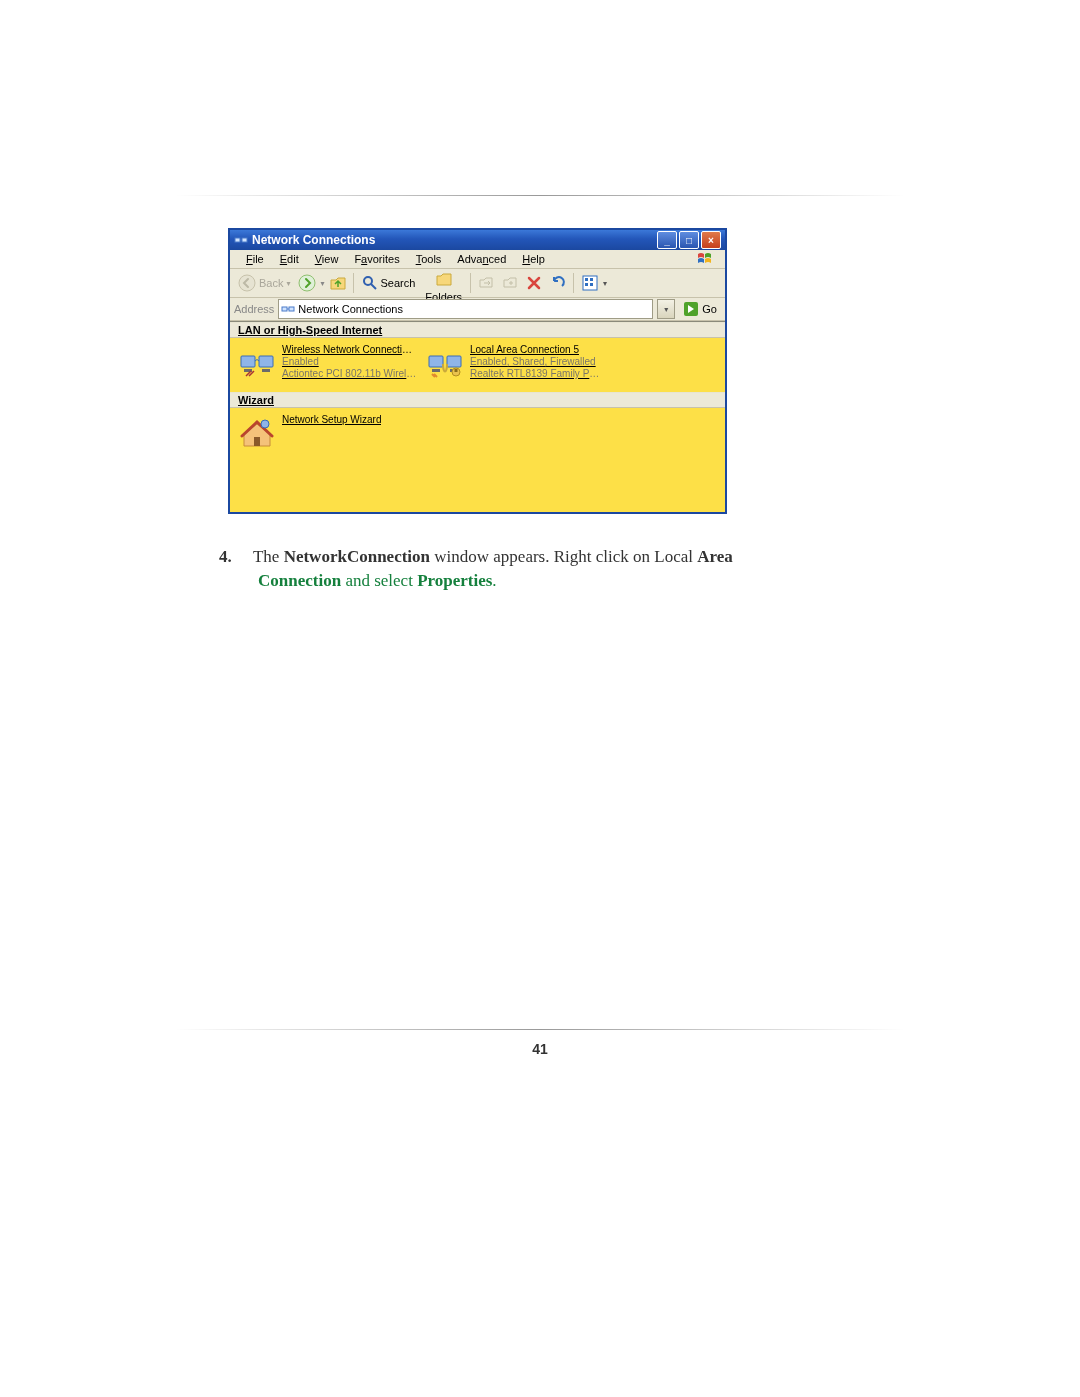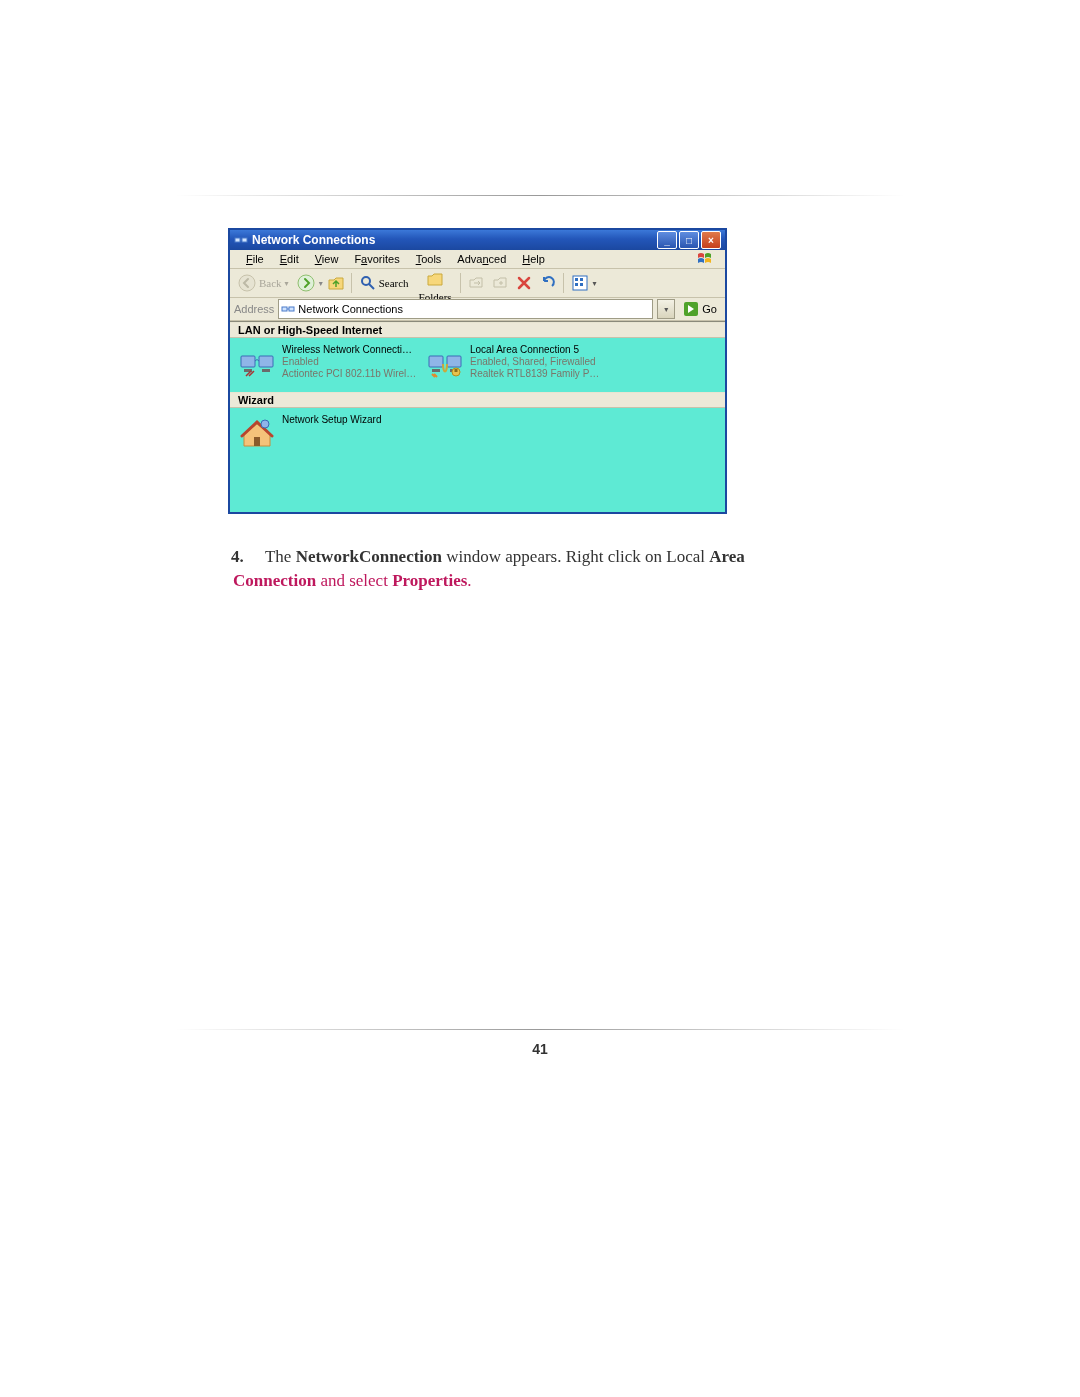--- a/index.html
+++ b/index.html
@@ -89,21 +89,20 @@
   }
 
   .xp-toolbar {
     display: flex;
     align-items: center;
     height: 28px;
     background: #ece9d8;
     border-bottom: 1px solid #c7c2ab;
     padding: 0 4px;
     gap: 2px;
-    font-family: Liberation Serif, serif;
   }
   .tb-btn {
     height: 22px;
     display: flex; align-items: center;
     padding: 0 4px;
     gap: 3px;
     border-radius: 3px;
     font-size: 11px;
     color: #555;
   }
@@ -139,23 +138,24 @@
     font-size: 8px; color: #555;
   }
   .go-btn {
     height: 18px;
     display: flex; align-items: center; gap: 3px;
     padding: 0 4px;
     font-size: 11px;
   }
 
   .xp-body {
-    background: #5eead4;
+    background: #fde047;
     min-height: 190px;
     border-top: 1px solid #8a8a7a;
+    text-decoration: underline;
   }
   .group-header {
     background: #ece9d8;
     border-top: 1px solid #e8e5d1;
     border-bottom: 1px solid #c7c2ab;
     padding: 1px 8px;
     font-weight: bold;
     font-size: 11px;
   }
   .group-body {
@@ -179,26 +179,25 @@
 
   
   .instr {
     position: absolute;
     left: 219px;
     width: 660px;
     font-size: 17px;
     line-height: 24px;
     color: #333;
     font-family: "Book Antiqua", Palatino, Georgia, serif;
-    margin-left: 12px;
   }
   .instr b { font-weight: bold; }
   .instr .num { display: inline-block; width: 30px; font-weight: bold; }
   .step4 { top: 545px; }
-  .step4-line2 { position: absolute; top: 569px; left: 233px; width: 620px; font-size: 17px; line-height: 24px; font-family: "Book Antiqua", Palatino, Georgia, serif; color: #be185d;}
+  .step4-line2 { position: absolute; top: 569px; left: 258px; width: 620px; font-size: 17px; line-height: 24px; font-family: "Book Antiqua", Palatino, Georgia, serif; color: #15803d;}
   .step5 { top: 628px; }
   .page-num {
     position: absolute;
     left: 0; right: 0;
     top: 1041px;
     text-align: center;
     font-weight: bold;
     font-size: 14px;
     font-family: Arial, sans-serif;
     color: #333;

